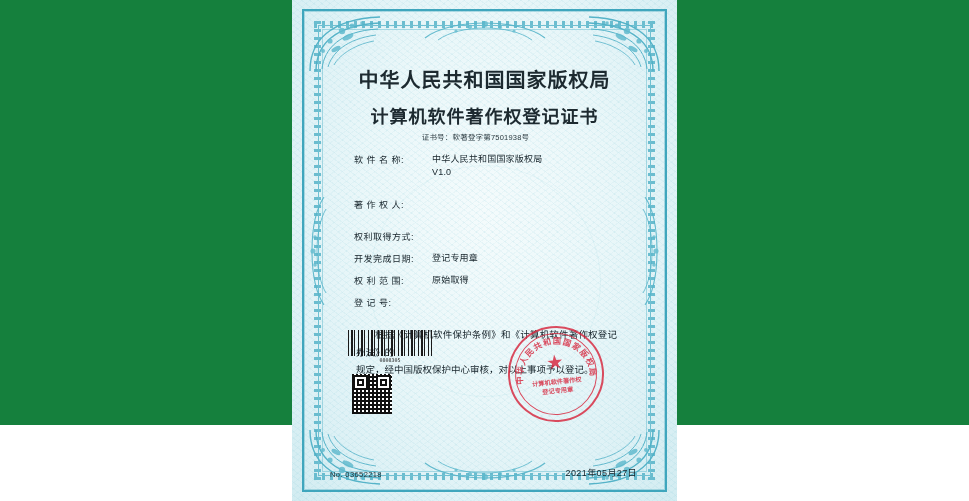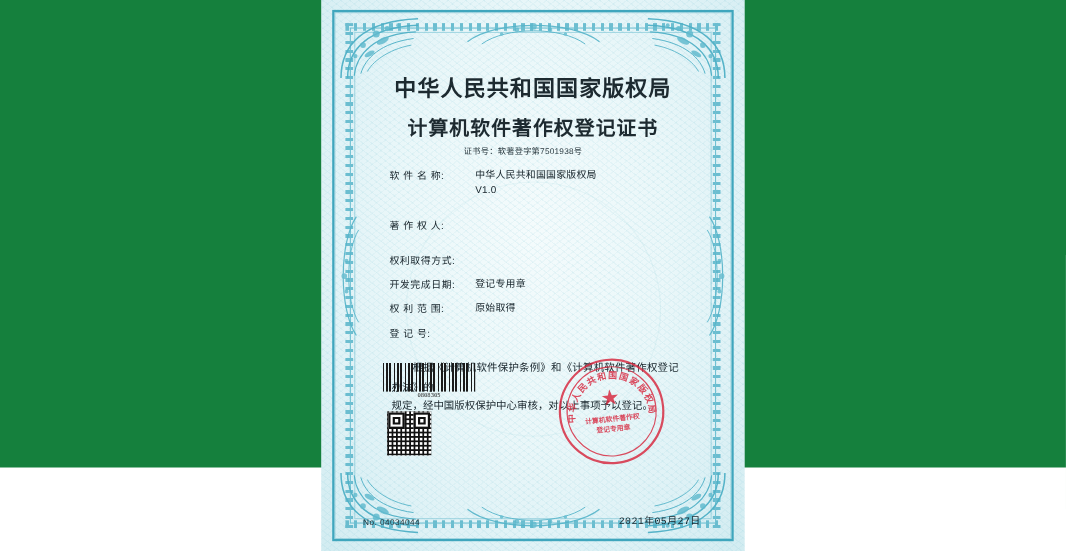--- a/index.html
+++ b/index.html
@@ -290,21 +290,20 @@
     color: #243238;
     letter-spacing: 0.4px;
   }
   .footer-date {
     position: absolute;
     right: 40px;
     bottom: 22px;
     font-size: 9px;
     color: #16232a;
     letter-spacing: 0.4px;
-    font-family: Liberation Mono, monospace;
   }
 
   
   .watermark {
     position: absolute;
     left: 50%;
     top: 56%;
     transform: translate(-50%, -50%);
     width: 230px;
     height: 230px;
@@ -505,17 +504,17 @@
         </defs>
         <text>
           <textPath href="#sealArcPath" startOffset="50%" text-anchor="middle">中华人民共和国国家版权局</textPath>
         </text>
       </svg>
       <div class="seal-star">★</div>
       <div class="seal-center-text">计算机软件著作权
 登记专用章</div>
     </div>
 
-    <div class="footer-no">No. 04034044</div>
+    <div class="footer-no">No. 03652218</div>
     <div class="footer-date">2021年05月27日</div>
 
   </div>
 </div>
 
 </body></html>

